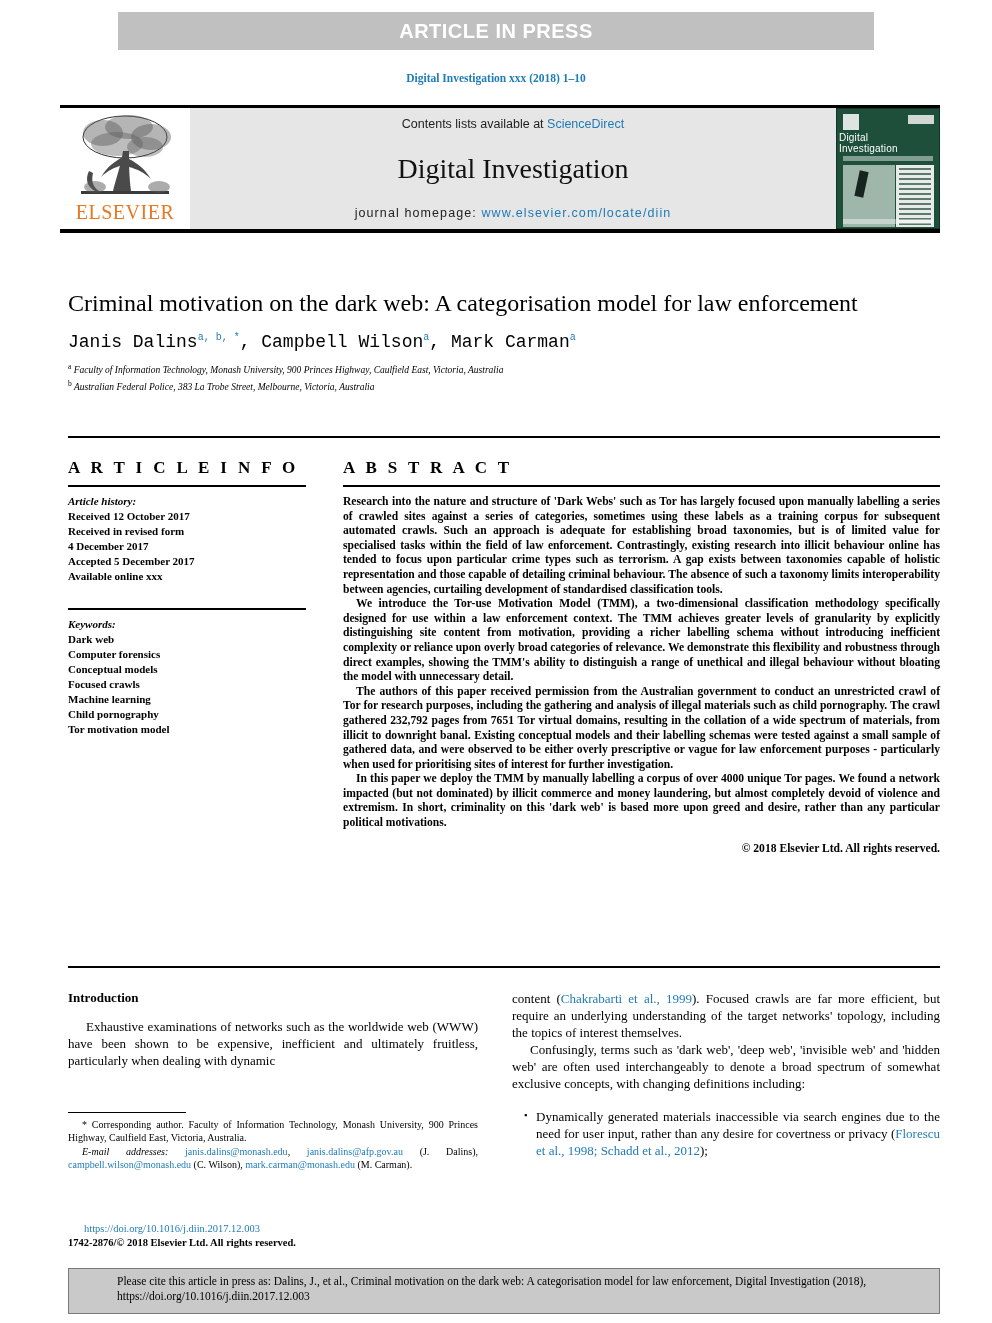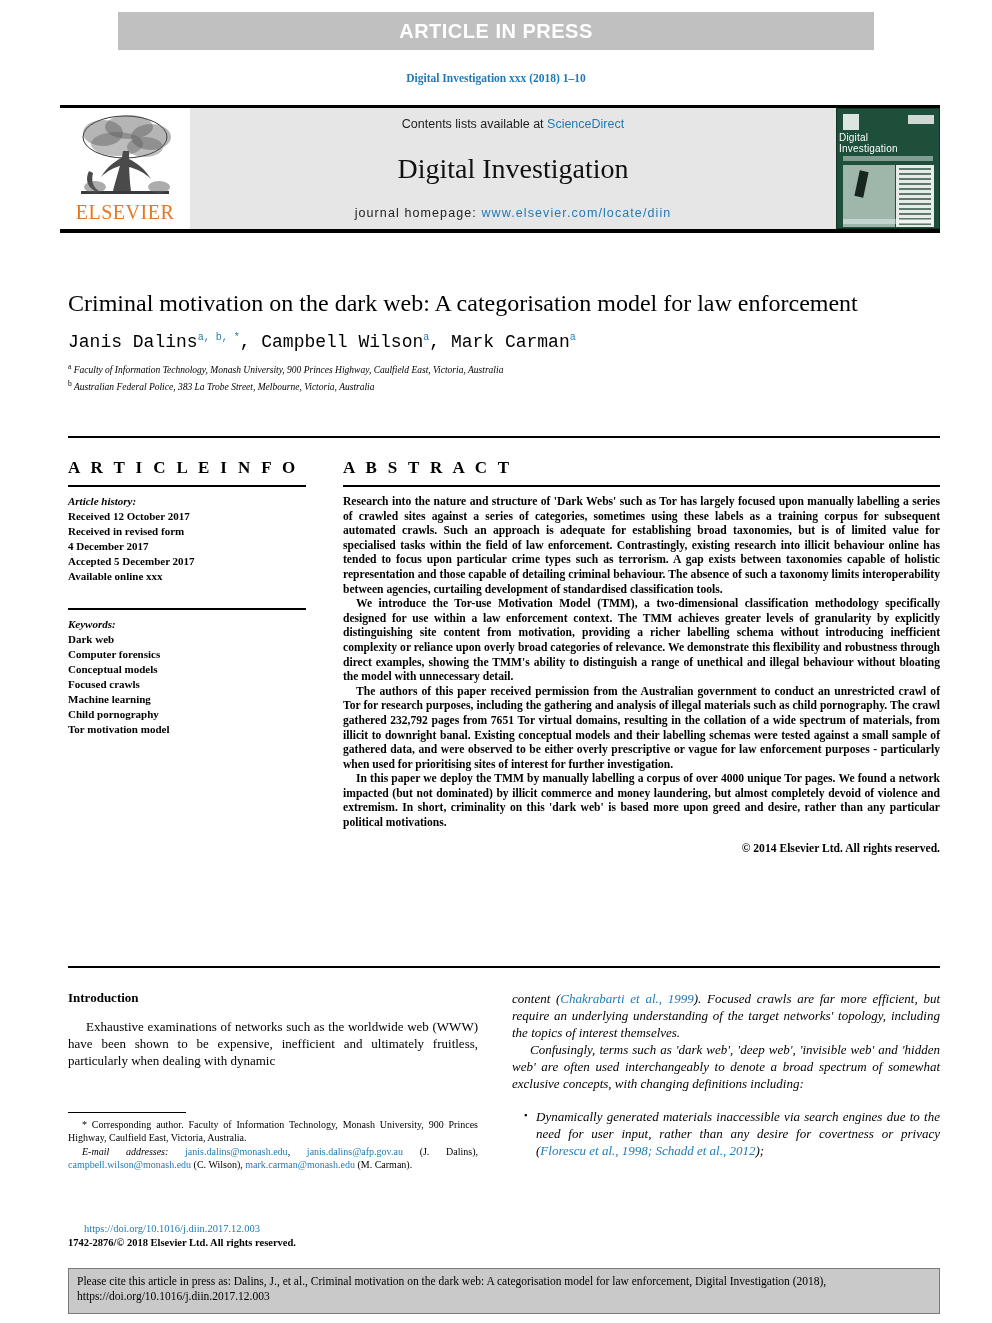--- a/index.html
+++ b/index.html
@@ -310,21 +310,20 @@
     position: absolute;
     left: 68px;
     top: 990px;
     width: 410px;
   }
   .body-right {
     position: absolute;
     left: 512px;
     top: 990px;
     width: 428px;
-    font-style: italic;
   }
   .body-h2 {
     font-family: "Liberation Serif", serif;
     font-size: 13px;
     font-weight: bold;
     margin: 0 0 12px 0;
   }
   .body-p {
     font-family: "Liberation Serif", serif;
     font-size: 13px;
@@ -409,20 +408,21 @@
     border: 1px solid #7a7a7a;
     background: #c9c9c9;
     box-sizing: border-box;
     padding: 5px 8px;
   }
   .cite-text {
     font-family: "Liberation Serif", serif;
     font-size: 11.5px;
     line-height: 15px;
     color: #000;
+    margin-left: 40px;
   }
 </style>
 </head>
 <body>
 
 <div class="press-band">
   <span class="press-band-text">ARTICLE IN PRESS</span>
 </div>
 
 <div class="runhead">Digital Investigation xxx (2018) 1–10</div>
@@ -526,21 +526,21 @@
   <div class="info-line">Tor motivation model</div>
 </div>
 
 <div class="abs-col">
   <div class="section-caps">A B S T R A C T</div>
   <div class="abs-rule"></div>
   <p class="abs-p first">Research into the nature and structure of 'Dark Webs' such as Tor has largely focused upon manually labelling a series of crawled sites against a series of categories, sometimes using these labels as a training corpus for subsequent automated crawls. Such an approach is adequate for establishing broad taxonomies, but is of limited value for specialised tasks within the field of law enforcement. Contrastingly, existing research into illicit behaviour online has tended to focus upon particular crime types such as terrorism. A gap exists between taxonomies capable of holistic representation and those capable of detailing criminal behaviour. The absence of such a taxonomy limits interoperability between agencies, curtailing development of standardised classification tools.</p>
   <p class="abs-p">We introduce the Tor-use Motivation Model (TMM), a two-dimensional classification methodology specifically designed for use within a law enforcement context. The TMM achieves greater levels of granularity by explicitly distinguishing site content from motivation, providing a richer labelling schema without introducing inefficient complexity or reliance upon overly broad categories of relevance. We demonstrate this flexibility and robustness through direct examples, showing the TMM's ability to distinguish a range of unethical and illegal behaviour without bloating the model with unnecessary detail.</p>
   <p class="abs-p">The authors of this paper received permission from the Australian government to conduct an unrestricted crawl of Tor for research purposes, including the gathering and analysis of illegal materials such as child pornography. The crawl gathered 232,792 pages from 7651 Tor virtual domains, resulting in the collation of a wide spectrum of materials, from illicit to downright banal. Existing conceptual models and their labelling schemas were tested against a small sample of gathered data, and were observed to be either overly prescriptive or vague for law enforcement purposes - particularly when used for prioritising sites of interest for further investigation.</p>
   <p class="abs-p">In this paper we deploy the TMM by manually labelling a corpus of over 4000 unique Tor pages. We found a network impacted (but not dominated) by illicit commerce and money laundering, but almost completely devoid of violence and extremism. In short, criminality on this 'dark web' is based more upon greed and desire, rather than any particular political motivations.</p>
-  <div class="copyright">© 2014 Elsevier Ltd. All rights reserved.</div>
+  <div class="copyright">© 2018 Elsevier Ltd. All rights reserved.</div>
 </div>
 
 <div class="rule-full" style="top:966px;"></div>
 
 <div class="body-left">
   <h2 class="body-h2">Introduction</h2>
   <p class="body-p">Exhaustive examinations of networks such as the worldwide web (WWW) have been shown to be expensive, inefficient and ultimately fruitless, particularly when dealing with dynamic</p>
 </div>
 
 <div class="body-right">

